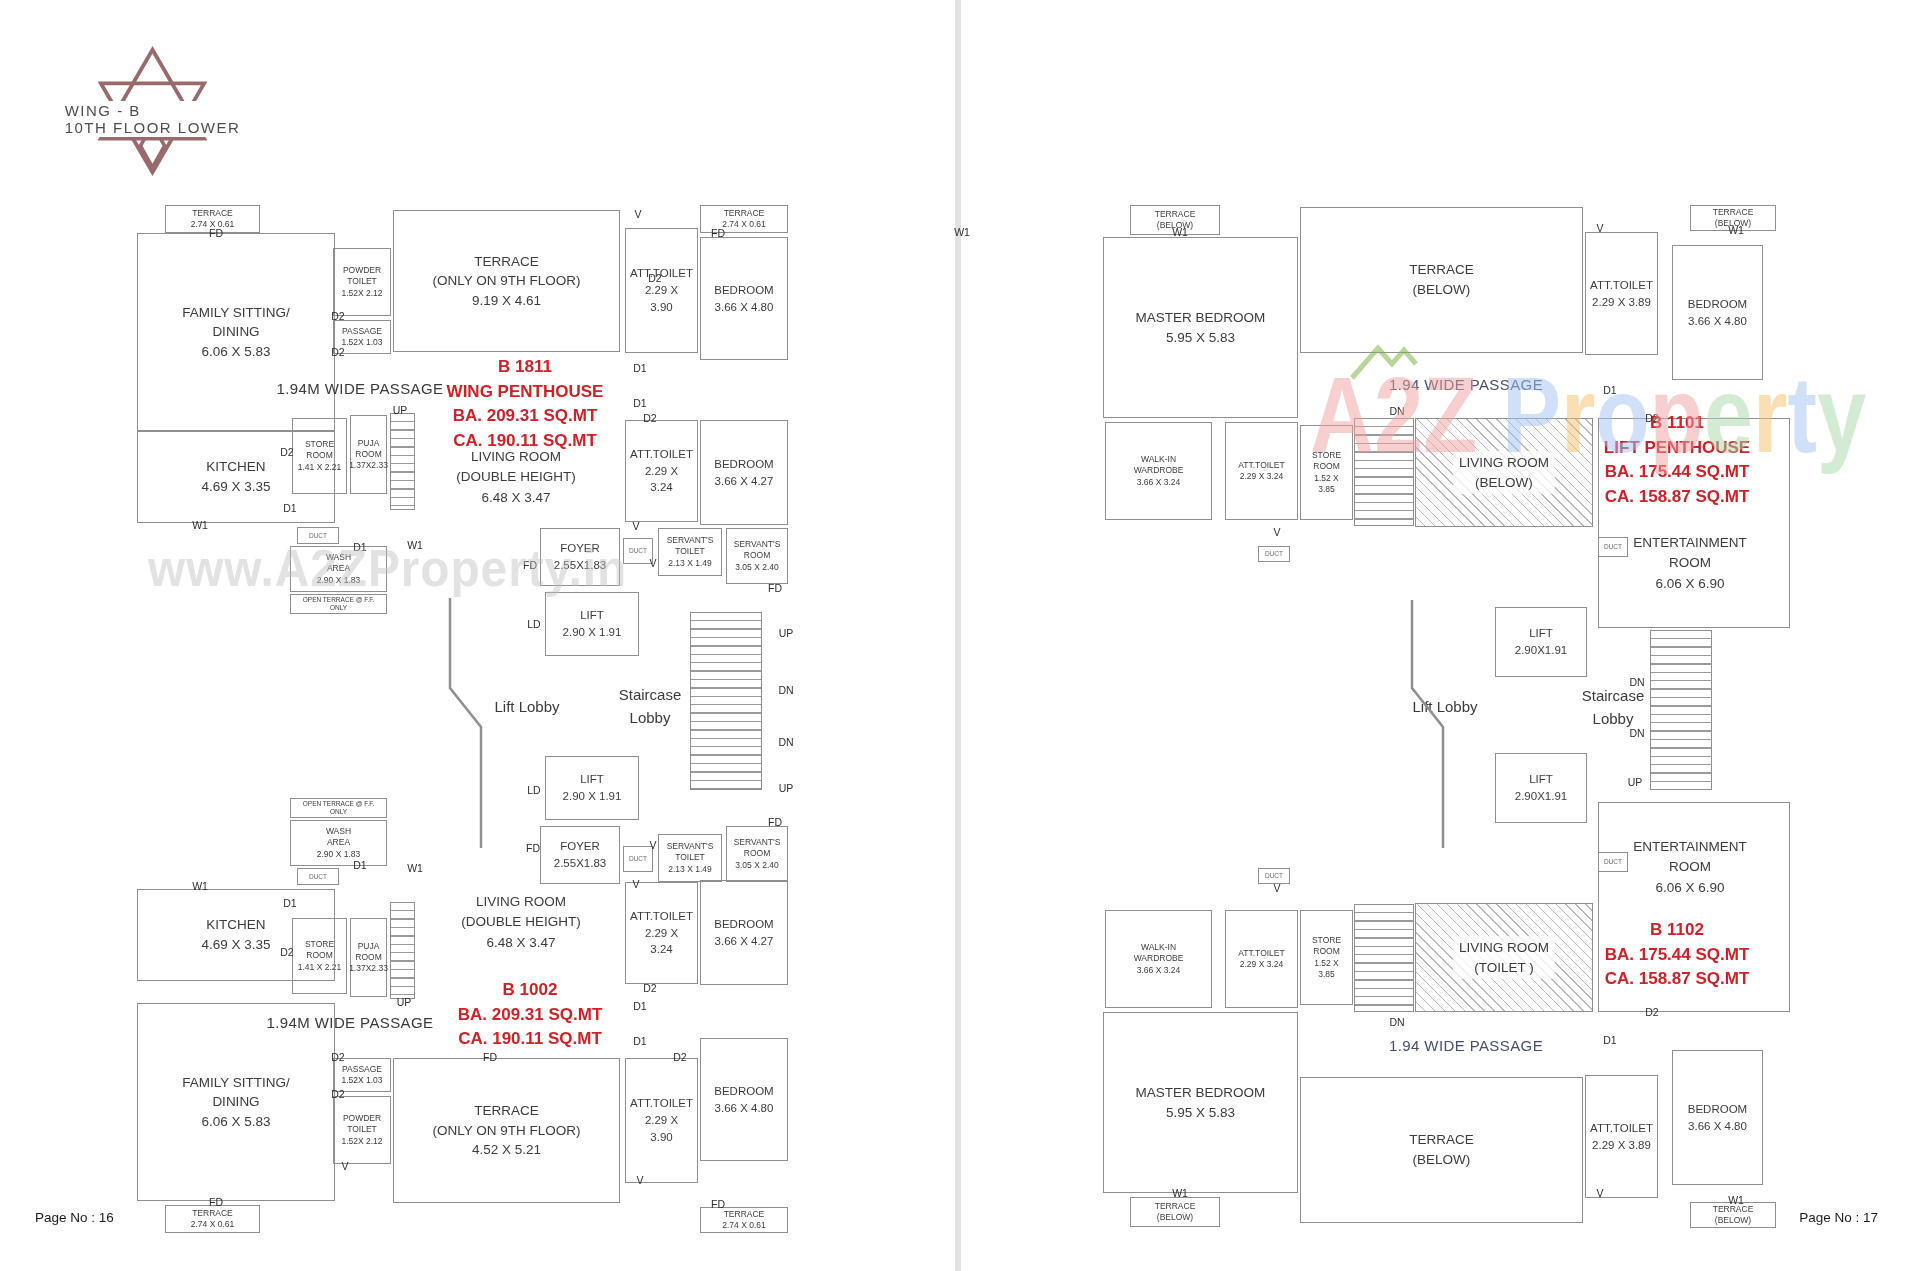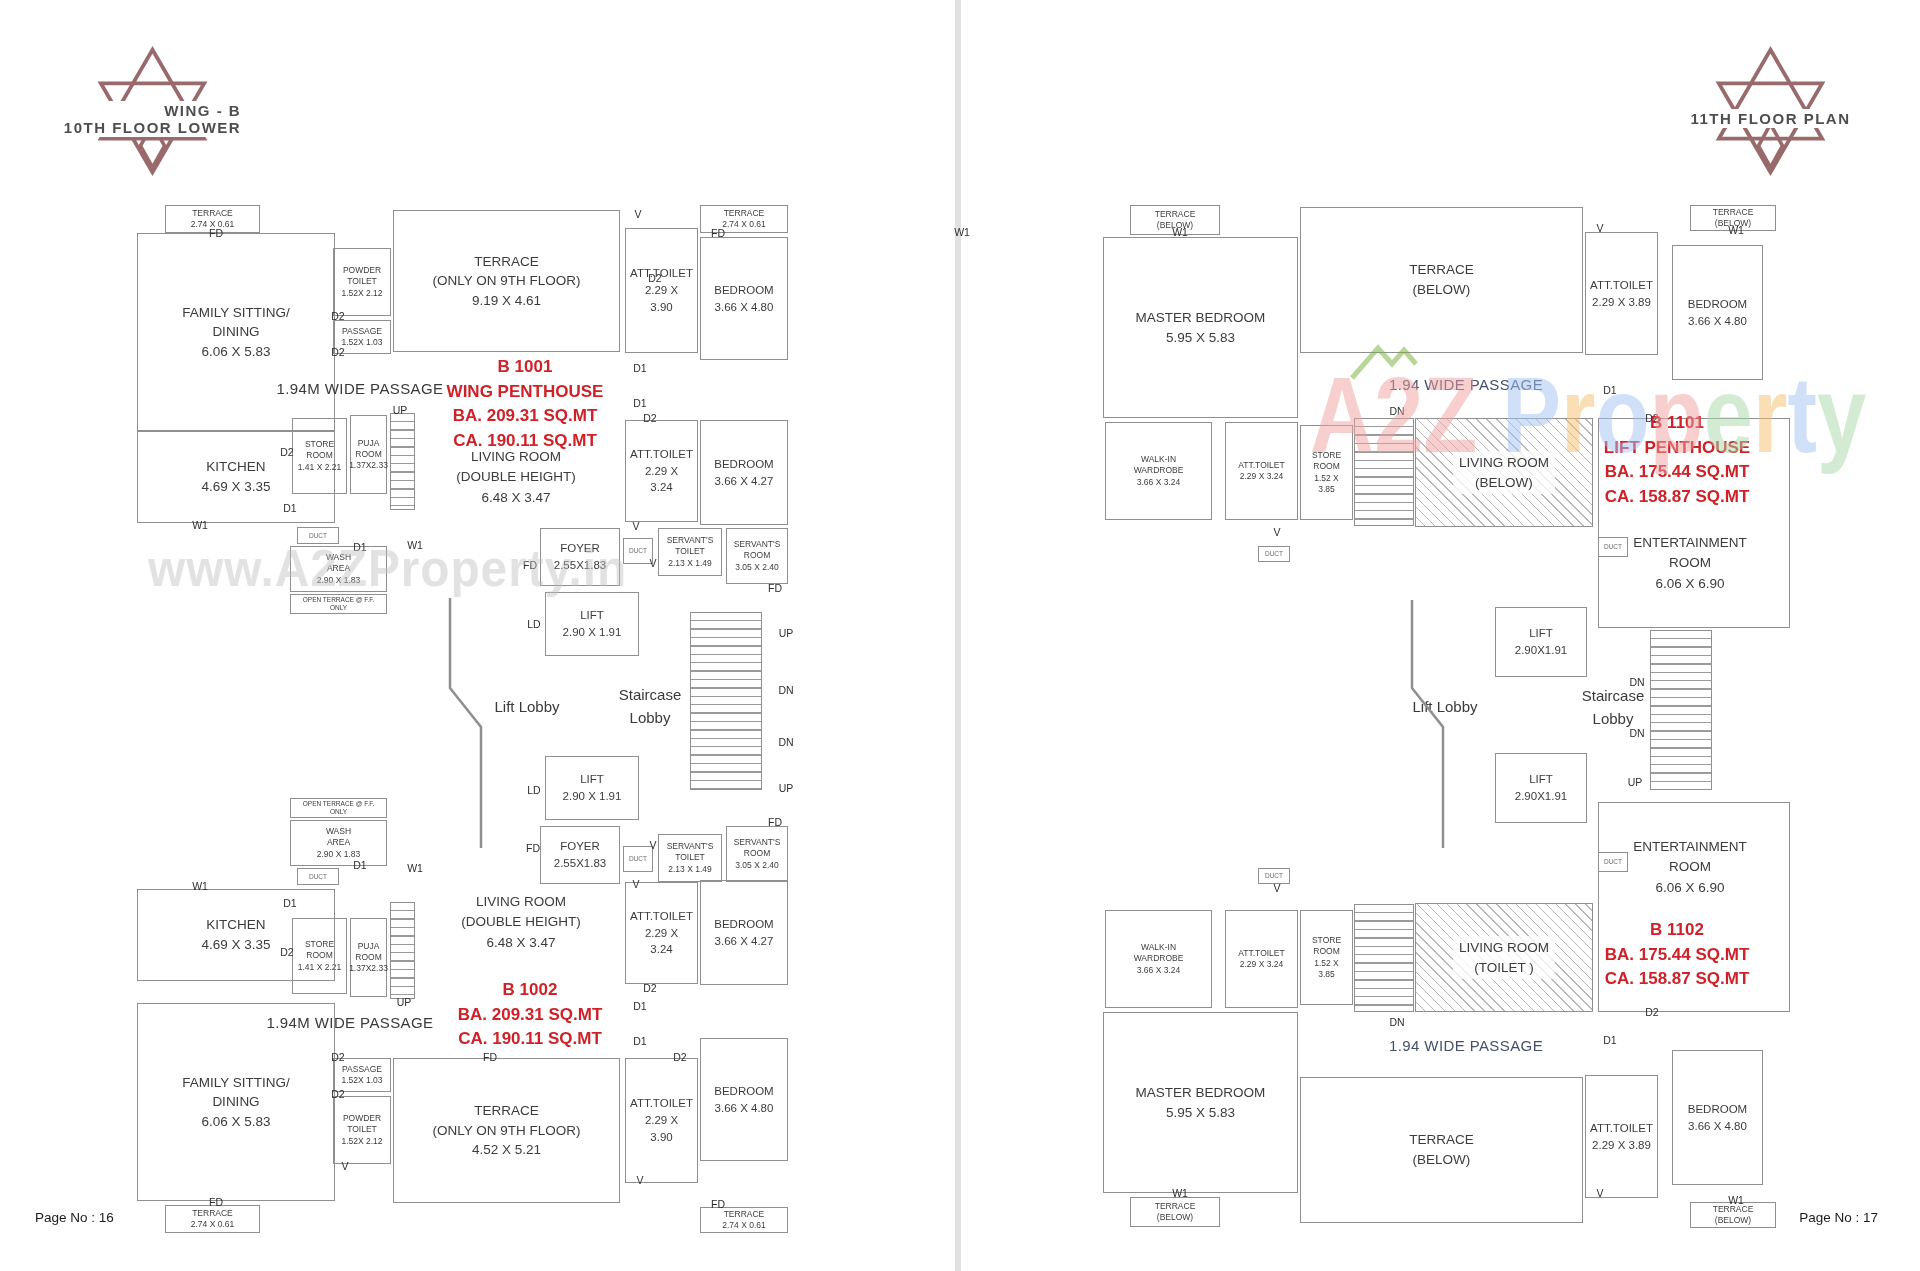--- a/index.html
+++ b/index.html
@@ -23,21 +23,21 @@
   .lab-big{font-size:13.5px;}
   .passage{font-size:15px;letter-spacing:.4px;color:#3a3a3a;}
   .passage-blue{font-size:15px;letter-spacing:.4px;color:#44506b;}
   .red{color:#cf2127;font-size:17px;font-weight:bold;line-height:1.45;}
   .lobby{font-size:15px;color:#3a3a3a;}
   .tag{position:absolute;transform:translate(-50%,-50%);font-size:10.5px;color:#2e2e2e;white-space:nowrap;}
   .wall-svg{position:absolute;left:0;top:0;pointer-events:none;}
   .logo{position:absolute;width:165px;height:132px;}
   .logo svg{position:absolute;left:0;top:0;}
   .logo-text{position:absolute;left:50%;transform:translateX(-50%);background:#fff;padding:1px 3px;
-             text-align:right;font-weight:bold;color:#4e4e4e;font-size:15px;letter-spacing:1.5px;white-space:nowrap;}
+             text-align:left;font-weight:normal;color:#4e4e4e;font-size:15px;letter-spacing:1.5px;white-space:nowrap;}
   .wm-left{position:absolute;left:148px;top:538px;font-size:52px;font-weight:bold;color:#bfbfbf;
            opacity:.45;letter-spacing:1px;transform:scaleX(.92);transform-origin:left;white-space:nowrap;z-index:5;pointer-events:none;}
   .wm-right{position:absolute;left:1310px;top:352px;font-size:108px;font-weight:bold;opacity:.5;
             transform:scaleX(.82);transform-origin:left;white-space:nowrap;z-index:5;pointer-events:none;}
   .wm-roof{position:absolute;left:1348px;top:338px;z-index:5;opacity:.6;pointer-events:none;}
   .footer-page{position:absolute;top:1210px;font-size:13.5px;color:#1c1c1c;}
   .footer-left{left:35px;}
   .footer-right{right:42px;}
 </style>
 </head>
@@ -52,30 +52,20 @@
       <path d="M50,4 L93,78 L7,78 Z" fill="none" stroke="#996a6c" stroke-width="3.2"></path>
       <path d="M50,106 L7,32 L93,32 Z" fill="none" stroke="#996a6c" stroke-width="3.2"></path>
       <path d="M50,66 L60,84 L50,102 L40,84 Z" fill="none" stroke="#996a6c" stroke-width="3"></path>
     </svg>
     <div class="logo-text" style="top:56px;">
       <div>WING - B</div>
       <div>10TH FLOOR LOWER</div>
     </div>
   </div>
 
-  <div class="logo" style="left:1688px;top:45px;">
-    <svg width="165" height="132" viewBox="0 0 100 110">
-      <path d="M50,4 L93,78 L7,78 Z" fill="none" stroke="#996a6c" stroke-width="3.2"></path>
-      <path d="M50,106 L7,32 L93,32 Z" fill="none" stroke="#996a6c" stroke-width="3.2"></path>
-      <path d="M50,66 L60,84 L50,102 L40,84 Z" fill="none" stroke="#996a6c" stroke-width="3"></path>
-    </svg>
-    <div class="logo-text" style="top:64px;">
-      <div>11TH FLOOR PLAN</div>
-    </div>
-  </div>
 
   <div class="wm-left">www.A2ZProperty.in</div>
   <div class="wm-right" id="wm-right"><span style="color: rgb(240, 161, 161);">A</span><span style="color: rgb(240, 161, 161);">2</span><span style="color: rgb(240, 161, 161);">Z</span><span style="color: rgb(255, 255, 255);"> </span><span style="color: rgb(163, 195, 245);">P</span><span style="color: rgb(245, 192, 106);">r</span><span style="color: rgb(163, 195, 245);">o</span><span style="color: rgb(240, 161, 161);">p</span><span style="color: rgb(168, 216, 168);">e</span><span style="color: rgb(245, 192, 106);">r</span><span style="color: rgb(163, 195, 245);">t</span><span style="color: rgb(168, 216, 168);">y</span></div>
   <svg class="wm-roof" width="70" height="44" viewBox="0 0 70 44">
     <path d="M4,40 L30,10 L44,26 L56,12 L68,26" fill="none" stroke="#7cb342" stroke-width="5" opacity="0.9"></path>
   </svg>
 
   <div id="plans">
       <div class="plan-layer">
         <div class="room strip" style="left: 165px; top: 205px; width: 95px; height: 28px;">
@@ -346,21 +336,21 @@
         <div class="room strip" style="left: 700px; top: 1207px; width: 88px; height: 26px;">
           <div class="room-lines">
             <div>TERRACE</div>
             <div>2.74 X 0.61</div>
           </div>
         </div>
         <div class="label passage" style="left: 360px; top: 389px;">
           <div>1.94M WIDE PASSAGE</div>
         </div>
         <div class="label red" style="left: 525px; top: 404px;">
-          <div>B 1001</div>
+          <div>B 1811</div>
           <div>WING PENTHOUSE</div>
           <div>BA. 209.31 SQ.MT</div>
           <div>CA. 190.11 SQ.MT</div>
         </div>
         <div class="label lab-big" style="left: 516px; top: 477px;">
           <div>LIVING ROOM</div>
           <div>(DOUBLE HEIGHT)</div>
           <div>6.48 X 3.47</div>
         </div>
         <div class="label lobby" style="left: 527px; top: 707px;">

